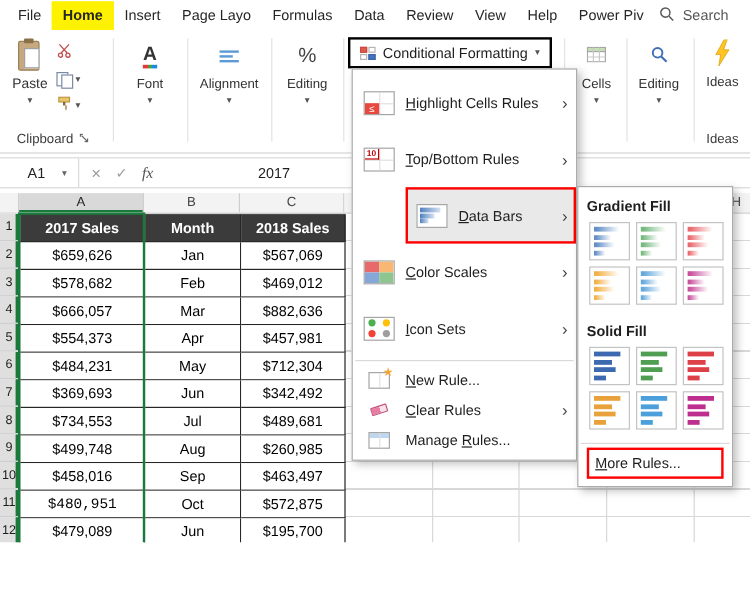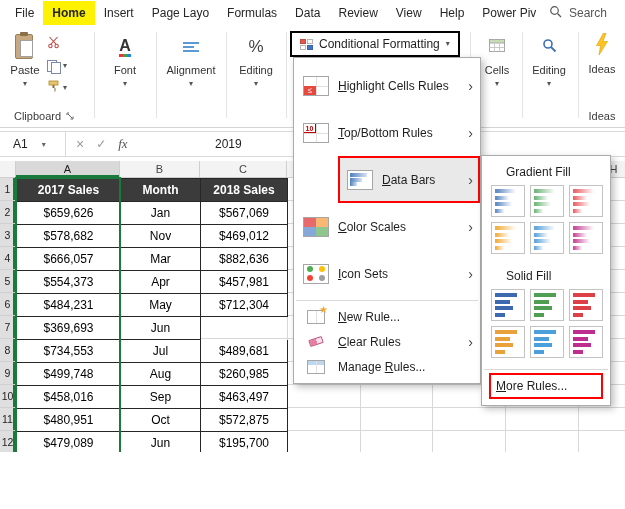--- a/index.html
+++ b/index.html
@@ -54,21 +54,21 @@
   .cfb-icon i { display:block; border:1px solid #B5B5B5; background:#fff; }
   .cfb-icon i.r { background:#E2574C; border-color:#C94A40; }
   .cfb-icon i.b { background:#4472C4; border-color:#3A63A8; }
 
   .ideas-btn { position:absolute; left:582px; top:5px; width:40px; height:70px; display:flex; flex-direction:column; align-items:center; gap:5px; padding-top:2px; }
 
   
   .fbar { position:absolute; left:0; top:131px; width:100%; height:26px; background:#fff;
           border-top:1px solid #D9D9D9; border-bottom:1px solid #D9D9D9; }
   .namebox { position:absolute; left:0; top:0; width:66px; height:100%; border-right:1px solid #D9D9D9;
-             display:flex; align-items:center; padding-left:13px; gap:14px; font-size:12px; color:#222; }
+             display:flex; align-items:center; padding-left:23px; gap:14px; font-size:12px; color:#222; }
   .nb-chev { font-size:8px; color:#666; }
   .fb-icons { position:absolute; left:76px; top:0; height:100%; display:flex; align-items:center; gap:12px; }
   .fb-x { color:#9B9B9B; font-size:14px; }
   .fb-check { color:#9B9B9B; font-size:12px; }
   .fb-fx { font-family:"Liberation Serif", serif; font-style:italic; font-size:13px; color:#555; }
   .fb-value { position:absolute; left:215px; top:0; height:100%; display:flex; align-items:center; font-size:12px; color:#1e1e1e; }
 
   
   .colhdr-row { position:absolute; left:0; top:161px; width:100%; height:17px; background:#F3F3F3;
                 border-bottom:1px solid #CFCFCF; z-index:3; }
@@ -127,21 +127,21 @@
   .mico.sm { width:18px; height:14px; overflow:visible; }
   .mico.sm .star { position:absolute; right:-4px; top:-7px; color:#F0A632; font-size:10px; }
   .mico.sm.mr { background:linear-gradient(#BDD7EE 0 4px, #fff 4px); }
   .mico.sm .glv { left:8px; }
   .eraser { display:block; width:14px; height:7px; border:1px solid #C2557F; border-radius:1px;
             background:linear-gradient(90deg,#E87DA4 55%,#F8E3EC 55%); transform:rotate(-18deg); }
 
   
   .db-submenu { position:absolute; left:481px; top:155px; width:130px; background:#fff; border:1px solid #ABABAB;
                 box-shadow:3px 3px 7px rgba(0,0,0,.25); padding:2px 0 4px; z-index:21; }
-  .sub-title { padding:7px 24px 4px; font-size:12px; color:#1e1e1e; }
+  .sub-title { padding:7px 7px 4px; font-size:12px; color:#1e1e1e;font-weight:bold; }
   .swatch-grid { display:grid; grid-template-columns:repeat(3,34px); gap:5px; padding:2px 9px 8px; }
   .swatch { height:32px; border:1px solid #C3C3C3; background:#fff; padding:3px; display:flex; flex-direction:column; justify-content:space-between; }
   .swbar { display:block; height:4px; }
   .more-rules { margin:5px 9px 4px; padding:4px 5px; font-size:12px; color:#1e1e1e; outline:2px solid #FF0000; }
 </style>
 </head>
 <body>
 
 <div class="screen">
 
@@ -290,21 +290,21 @@
   <div class="fbar">
     <div class="namebox">
       <span>A1</span>
       <span class="nb-chev">▾</span>
     </div>
     <div class="fb-icons">
       <span class="fb-x">×</span>
       <span class="fb-check">✓</span>
       <span class="fb-fx">fx</span>
     </div>
-    <div class="fb-value">2019</div>
+    <div class="fb-value">2017</div>
   </div>
 
   <div class="grid-body">
     <div class="vline" style="left:104px"></div>
     <div class="vline" style="left:184px"></div>
     <div class="vline" style="left:271px"></div>
     <div class="vline" style="left:344px"></div>
     <div class="vline" style="left:416px"></div>
     <div class="vline" style="left:489px"></div>
     <div class="vline" style="left:562px"></div>
@@ -344,59 +344,60 @@
         <div class="tc th" style="width: 80px;">Month</div>
         <div class="tc th" style="width: 87px;">2018 Sales</div>
       </div>
       <div class="trow">
         <div class="tc" style="width: 104px;">$659,626</div>
         <div class="tc" style="width: 80px;">Jan</div>
         <div class="tc" style="width: 87px;">$567,069</div>
       </div>
       <div class="trow">
         <div class="tc" style="width: 104px;">$578,682</div>
-        <div class="tc" style="width: 80px;">Nov</div>
+        <div class="tc" style="width: 80px;">Feb</div>
         <div class="tc" style="width: 87px;">$469,012</div>
       </div>
       <div class="trow">
         <div class="tc" style="width: 104px;">$666,057</div>
         <div class="tc" style="width: 80px;">Mar</div>
         <div class="tc" style="width: 87px;">$882,636</div>
       </div>
       <div class="trow">
         <div class="tc" style="width: 104px;">$554,373</div>
         <div class="tc" style="width: 80px;">Apr</div>
         <div class="tc" style="width: 87px;">$457,981</div>
       </div>
       <div class="trow">
         <div class="tc" style="width: 104px;">$484,231</div>
         <div class="tc" style="width: 80px;">May</div>
         <div class="tc" style="width: 87px;">$712,304</div>
       </div>
       <div class="trow">
         <div class="tc" style="width: 104px;">$369,693</div>
         <div class="tc" style="width: 80px;">Jun</div>
+        <div class="tc" style="width: 87px;">$342,492</div>
       </div>
       <div class="trow">
         <div class="tc" style="width: 104px;">$734,553</div>
         <div class="tc" style="width: 80px;">Jul</div>
         <div class="tc" style="width: 87px;">$489,681</div>
       </div>
       <div class="trow">
         <div class="tc" style="width: 104px;">$499,748</div>
         <div class="tc" style="width: 80px;">Aug</div>
         <div class="tc" style="width: 87px;">$260,985</div>
       </div>
       <div class="trow">
         <div class="tc" style="width: 104px;">$458,016</div>
         <div class="tc" style="width: 80px;">Sep</div>
         <div class="tc" style="width: 87px;">$463,497</div>
       </div>
       <div class="trow">
-        <div class="tc" style="width: 104px;">$480,951</div>
+        <div class="tc" style="width: 104px; font-family: Liberation Mono, monospace;">$480,951</div>
         <div class="tc" style="width: 80px;">Oct</div>
         <div class="tc" style="width: 87px;">$572,875</div>
       </div>
       <div class="trow">
         <div class="tc" style="width: 104px;">$479,089</div>
         <div class="tc" style="width: 80px;">Jun</div>
         <div class="tc" style="width: 87px;">$195,700</div>
       </div>
       <div class="trow">
         <div class="tc" style="width: 80px;">Dec</div>

